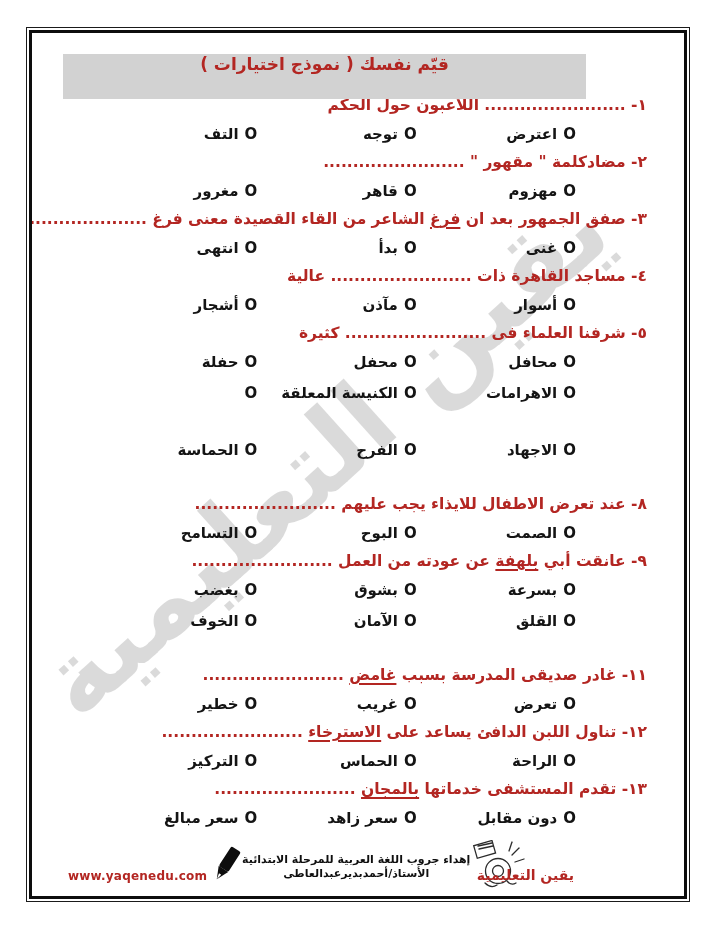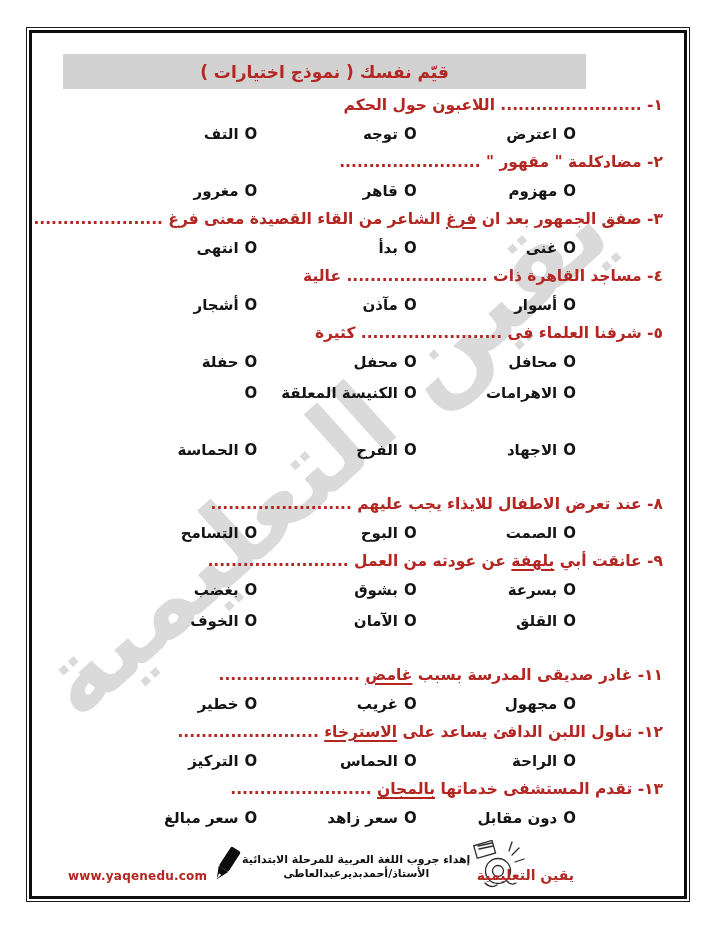--- a/index.html
+++ b/index.html
@@ -25,29 +25,29 @@
     direction:rtl;
   }
   .watermark{
     position:absolute;left:-18px;top:618px;
     transform:rotate(-42deg);transform-origin:0 0;
     font-size:104px;font-weight:bold;white-space:nowrap;
     color:#000;opacity:0.14;direction:rtl;z-index:0;
     pointer-events:none;
   }
   .header-bar{
-    position:absolute;top:21px;left:31px;width:523px;height:35px;
-    background:var(--bar-gray);display:flex;align-items:center;justify-content:center;
+    position:absolute;top:21px;left:31px;width:523px;height:45px;
+    background:var(--bar-gray);display:flex;justify-content:center;
     z-index:2;
   }
   .header-title{color:var(--red);font-weight:bold;font-size:17px;}
   .questions{position:absolute;top:59px;left:0;right:0;z-index:1;}
   .question{height:57px;}
   .q-line{
-    padding-right:21px;font-size:15.5px;font-weight:bold;color:var(--red);
+    padding-right:37px;font-size:15.5px;font-weight:bold;color:var(--red);
     line-height:26px;white-space:nowrap;
   }
   .q-line .u{text-decoration:underline;text-underline-offset:3px;text-decoration-thickness:1.5px;}
   .opts{
     display:grid;grid-template-columns:1fr 1fr 1fr;
     padding:0 108px 0 66px;line-height:30px;height:31px;
   }
   .opt{
     justify-self:start;display:inline-flex;align-items:center;gap:6px;
     font-size:15px;font-weight:bold;color:var(--ink);cursor:pointer;
@@ -249,21 +249,21 @@
                 <span class="circle">O</span>
                 <span>الخوف</span>
               </div>
             </div>
           </div>
           <div class="question">
             <div class="q-line"><span>١١- غادر صديقى المدرسة بسبب </span><span class="u">غامض</span><span> ........................</span></div>
             <div class="opts">
               <div class="opt">
                 <span class="circle">O</span>
-                <span>مجهول</span>
+                <span>تعرض</span>
               </div>
               <div class="opt">
                 <span class="circle">O</span>
                 <span>غريب</span>
               </div>
               <div class="opt">
                 <span class="circle">O</span>
                 <span>خطير</span>
               </div>
             </div>

